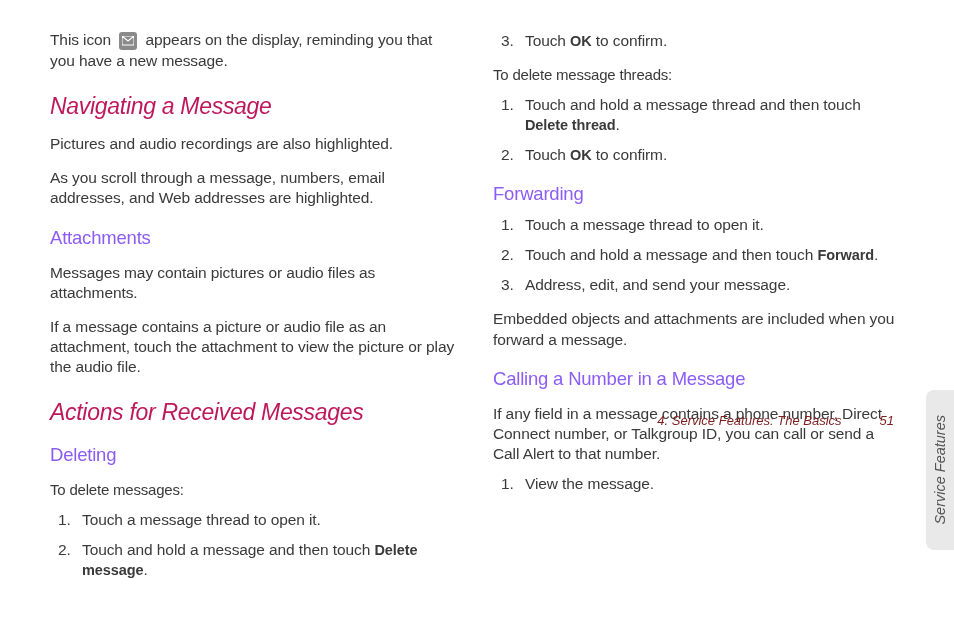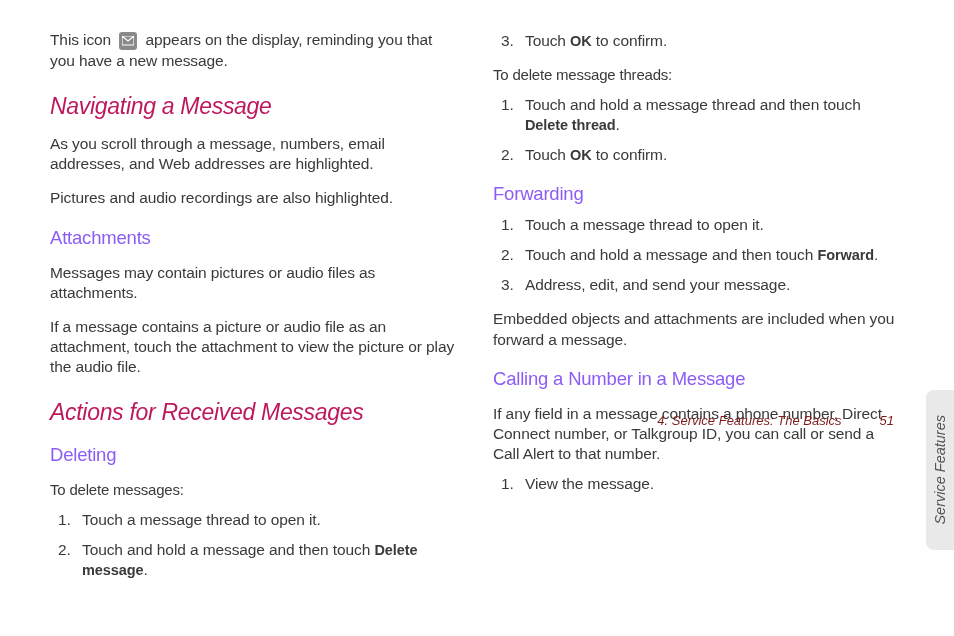--- a/index.html
+++ b/index.html
@@ -42,22 +42,22 @@
           <span class="iconbox">
             <svg width="12" height="10" viewBox="0 0 12 10">
                 <path d="M0 0 H12 V9 H0 Z M0 0 L6 5 L12 0" fill="none" stroke="#fff" stroke-width="1.1"></path>
               </svg>
           </span>
         </span>
         <span>appears on the display, reminding you that you have a new message.</span>
       </p>
 
       <h2 class="h-section">Navigating a Message</h2>
+      <p class="p-body">Pictures and audio recordings are also highlighted.</p>
       <p class="p-body">As you scroll through a message, numbers, email addresses, and Web addresses are highlighted.</p>
-      <p class="p-body">Pictures and audio recordings are also highlighted.</p>
 
       <h3 class="h-sub">Attachments</h3>
       <p class="p-body">Messages may contain pictures or audio files as attachments.</p>
       <p class="p-body">If a message contains a picture or audio file as an attachment, touch the attachment to view the picture or play the audio file.</p>
 
       <h2 class="h-section">Actions for Received Messages</h2>
 
       <h3 class="h-sub">Deleting</h3>
       <p class="p-lead">To delete messages:</p>
 

